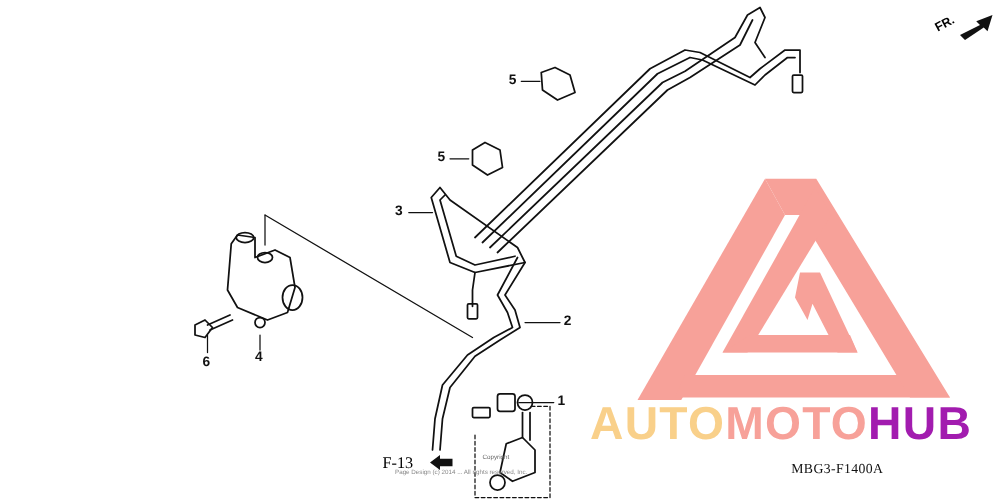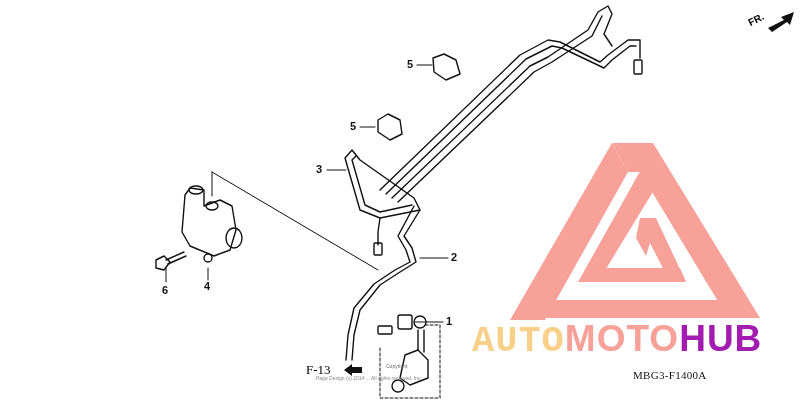--- a/index.html
+++ b/index.html
@@ -113,15 +113,15 @@
   <span class="callout" style="left:350px;top:120px;">5</span>
   <span class="callout" style="left:162px;top:284px;">6</span>
 
   <span class="fr">FR.</span>
   <span class="fref">F-13</span>
   <span class="caption">Copyright</span>
   <span class="faint">Page Design (c) 2014 ... All rights reserved, Inc.</span>
   <span class="code">MBG3-F1400A</span>
 
   <div class="wm-text">
-    <span style="color:#f9d08a;font-family:Liberation Mono, monospace;">AUTO</span><span style="color:#f7a199;margin-top:44px;">MOTO</span><span style="color:#a21caf;">HUB</span>
+    <span style="color:#f9d08a;">AUTO</span><span style="color:#f7a199;margin-top:44px;">MOTO</span><span style="color:#a21caf;">HUB</span>
   </div>
 </div>
 
 </body></html>

